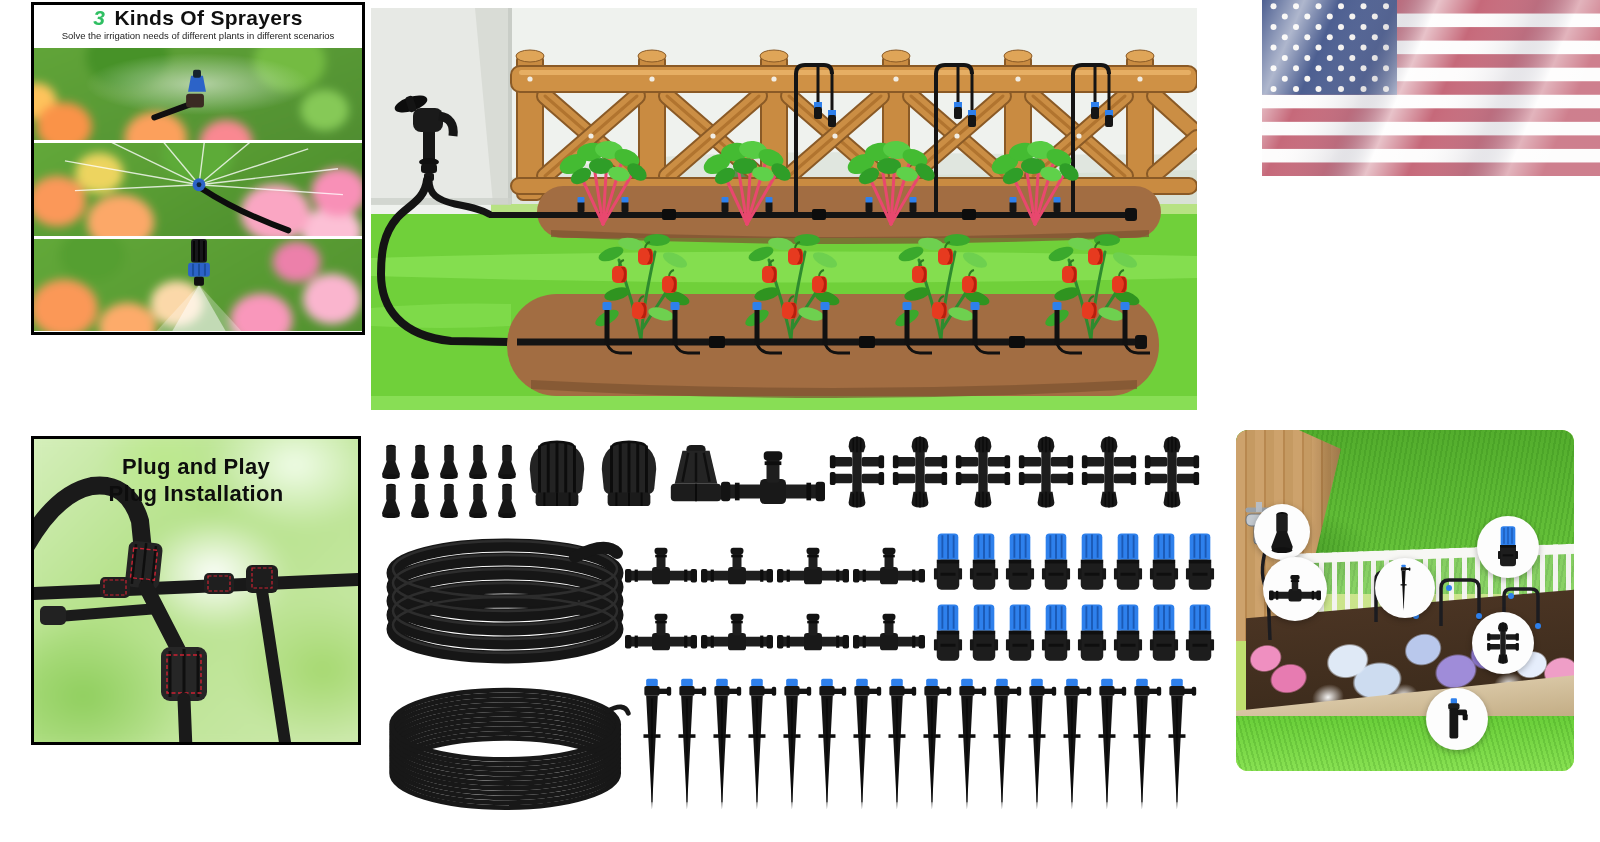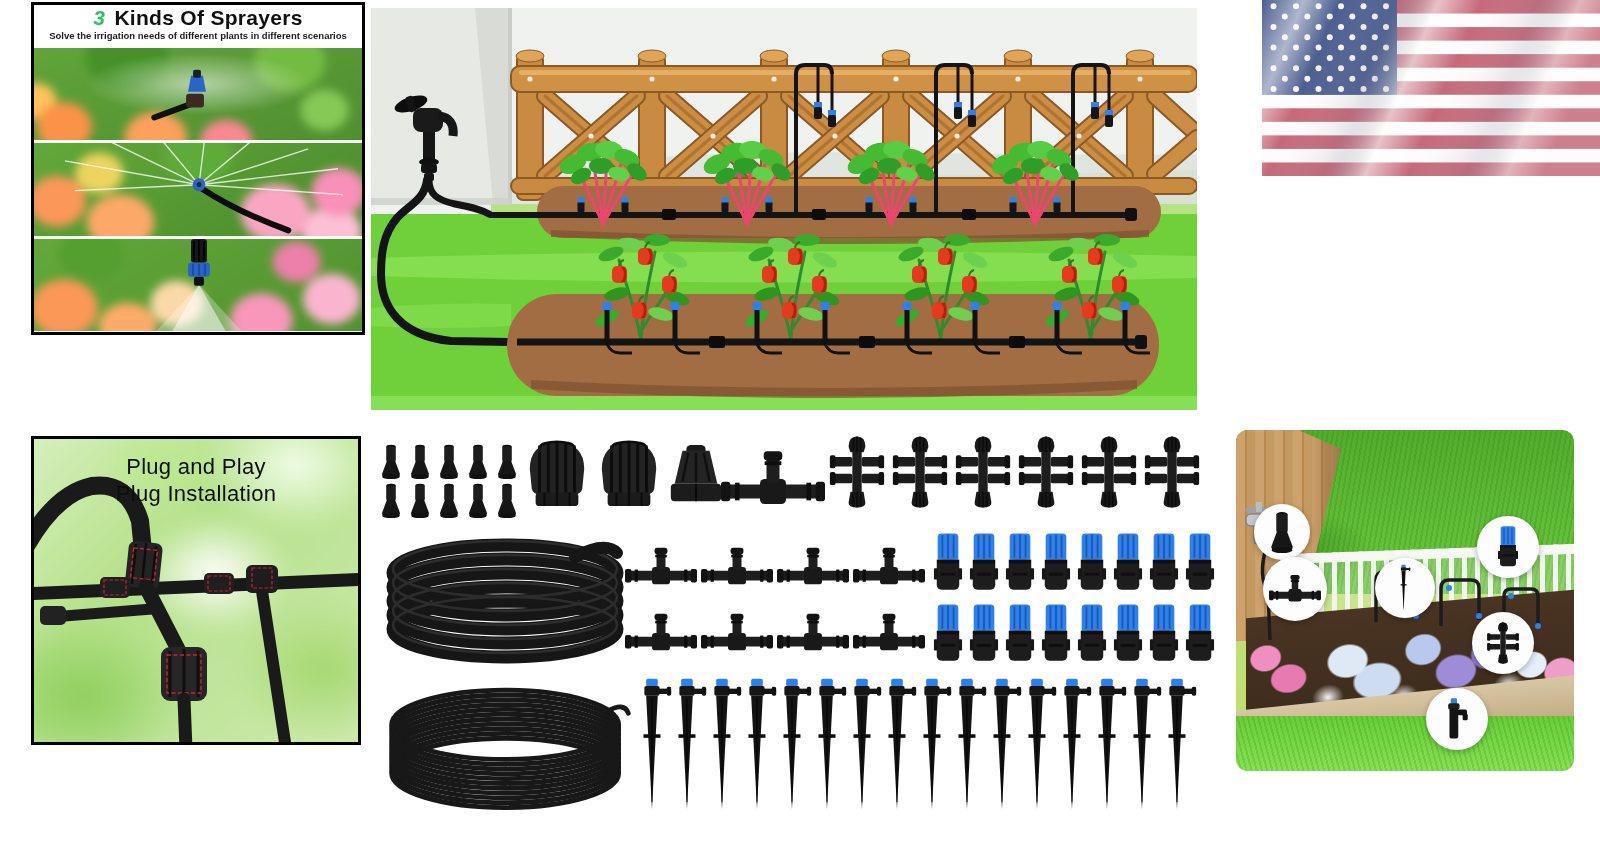--- a/index.html
+++ b/index.html
@@ -6,21 +6,21 @@
   .page{position:relative;width:1600px;height:842px;background:#fff;overflow:hidden;
         font-family:"Liberation Sans",sans-serif;}
   .abs{position:absolute;}
 
   
   #panelA{left:31px;top:2px;width:334px;height:333px;border:3px solid #000;
           box-sizing:border-box;background:#fff;}
   .pA-header{height:42px;text-align:center;padding-top:1px;}
   .pA-title{font-size:21px;font-weight:bold;color:#101010;letter-spacing:.3px;line-height:24px;}
   .pA-title .num{color:var(--accent-green,#2fbf62);font-style:italic;margin-right:3px;}
-  .pA-sub{font-size:9.5px;font-weight:bold;color:#1c1c1c;margin-top:0;}
+  .pA-sub{font-size:9.5px;font-weight:normal;color:#1c1c1c;margin-top:0;}
   .pA-photos{display:flex;flex-direction:column;gap:3px;height:283px;}
   .photo{flex:1;position:relative;overflow:hidden;background:#5f9a3f;}
   .photo .blobs{position:absolute;inset:-12px;filter:blur(5px) saturate(1.15);}
   .photo1 .blobs{background:
     radial-gradient(46px 40px at 12% 78%,#ef9554 0 58%,transparent 62%),
     radial-gradient(34px 30px at 4% 56%,#f7c46a 0 58%,transparent 62%),
     radial-gradient(52px 44px at 38% 88%,#f2a267 0 58%,transparent 62%),
     radial-gradient(44px 38px at 58% 92%,#ee8b93 0 58%,transparent 62%),
     radial-gradient(40px 34px at 86% 64%,#8cc663 0 58%,transparent 62%),
     radial-gradient(60px 50px at 76% 22%,#7ab84f 0 58%,transparent 62%),
@@ -59,21 +59,21 @@
   
   #panelC{left:31px;top:436px;width:330px;height:309px;border:3px solid #000;
           box-sizing:border-box;overflow:hidden;background:#dff0c8;}
   .pC-bg{position:absolute;inset:-14px;filter:blur(9px);background:
     radial-gradient(130px 95px at 78% 12%,#f2fdeb,transparent 70%),
     radial-gradient(150px 115px at 18% 82%,#8fce5d,transparent 70%),
     radial-gradient(130px 105px at 86% 74%,#a5d86f,transparent 70%),
     radial-gradient(110px 85px at 55% 45%,#ffffff,transparent 70%),
     radial-gradient(90px 70px at 40% 12%,#bce98c,transparent 70%),
     linear-gradient(135deg,#d8f0c0,#b4e188 40%,#cfeab0);}
-  .pC-title{position:absolute;top:14px;left:0;width:100%;text-align:center;font-weight:normal;
+  .pC-title{position:absolute;top:14px;left:0;width:100%;text-align:center;font-weight:bold;
             font-size:22px;color:#0d0d0d;line-height:27px;letter-spacing:.3px;}
   .pC-tubes{position:absolute;inset:0;width:100%;height:100%;}
 
   
   #components{left:371px;top:425px;width:840px;height:400px;background:#fff;}
   .c-item{position:absolute;}
   #plugs{left:8px;top:18px;width:146px;display:flex;flex-wrap:wrap;gap:2px 5px;}
   #plugs svg{width:24px;height:37px;}
   #crosses{left:457px;top:6px;display:flex;gap:5px;}
   #crosses svg{width:58px;height:82px;}

